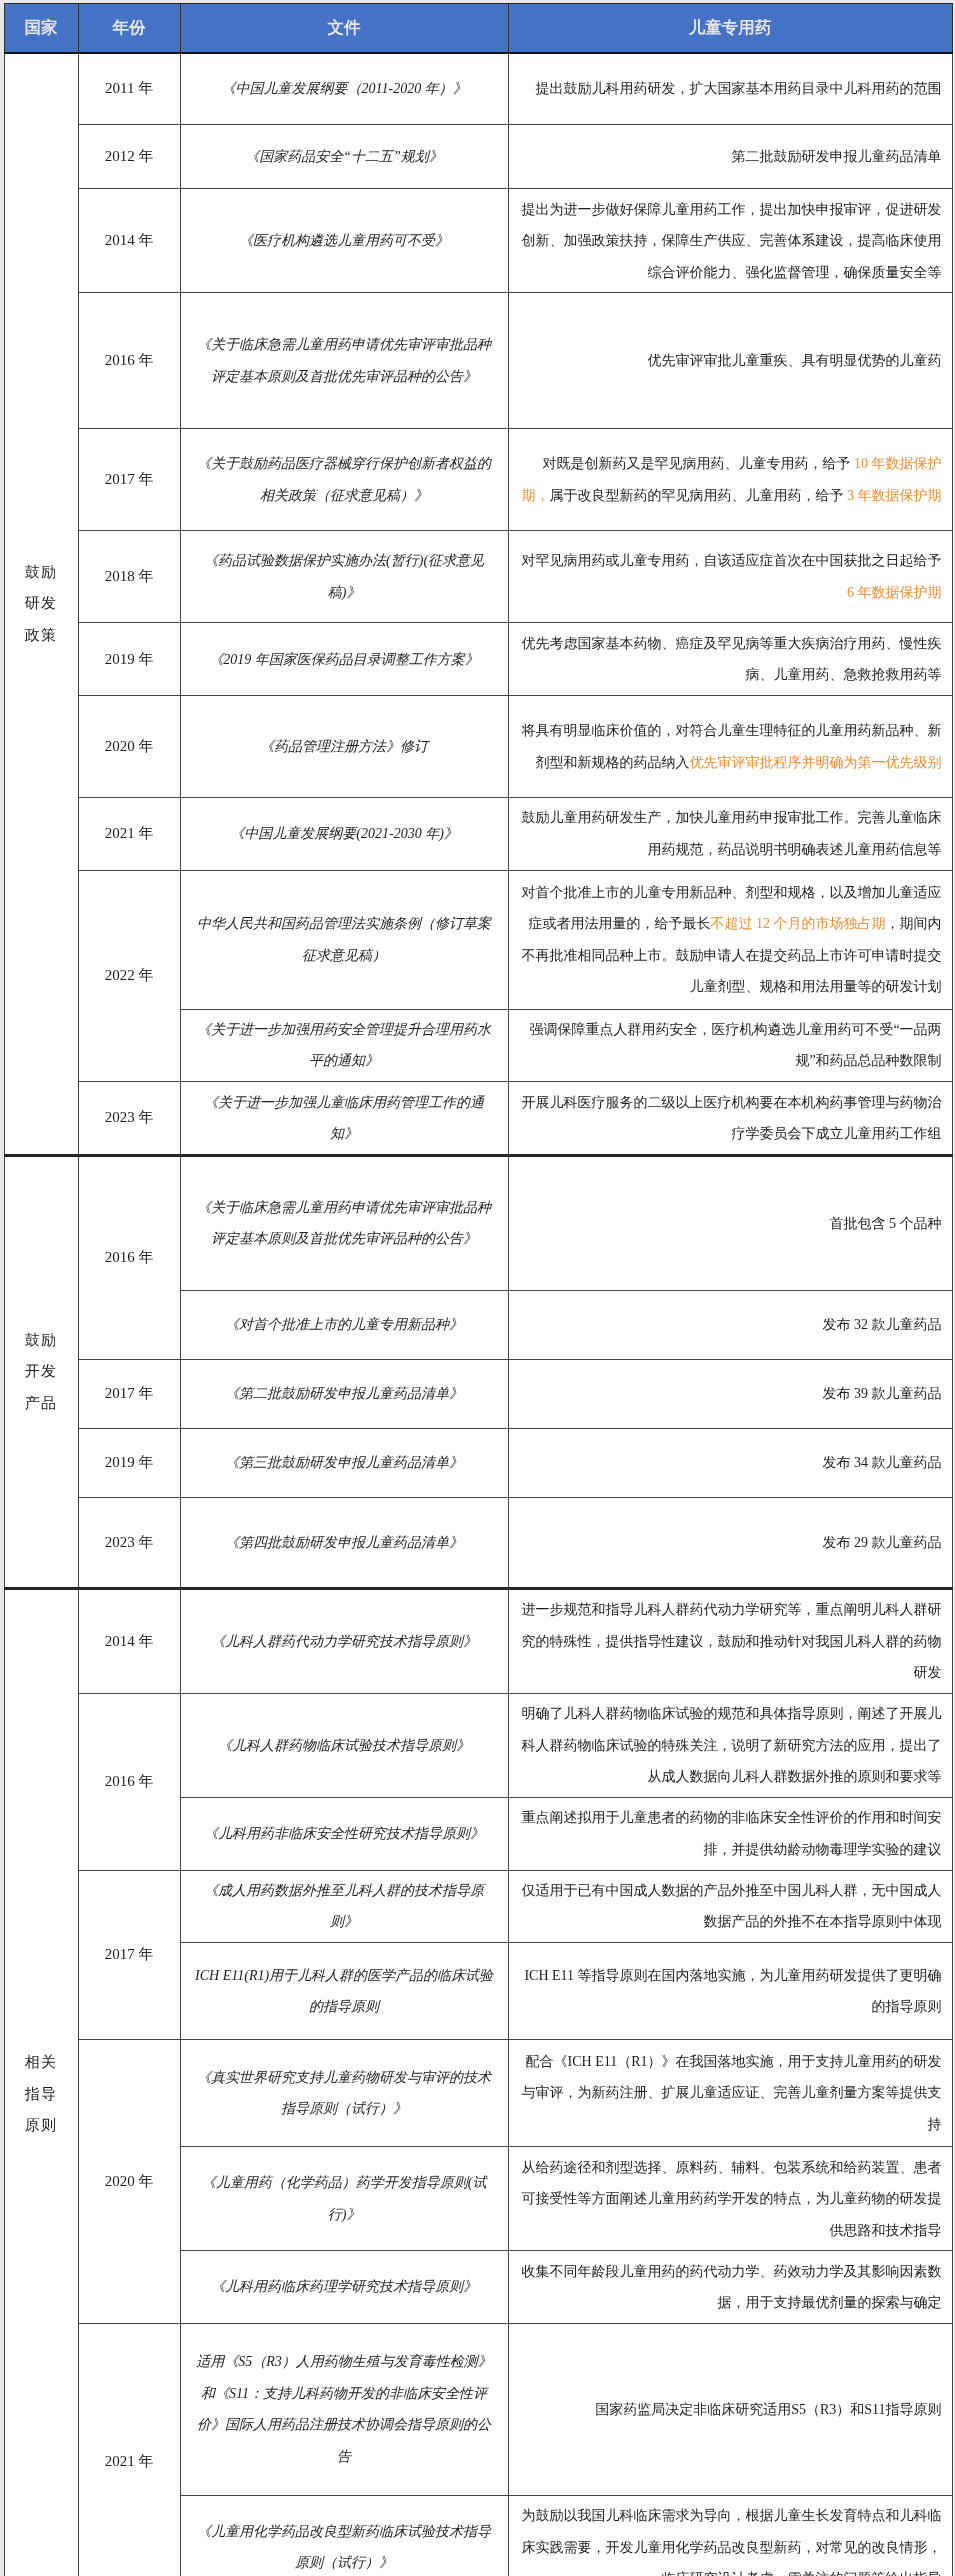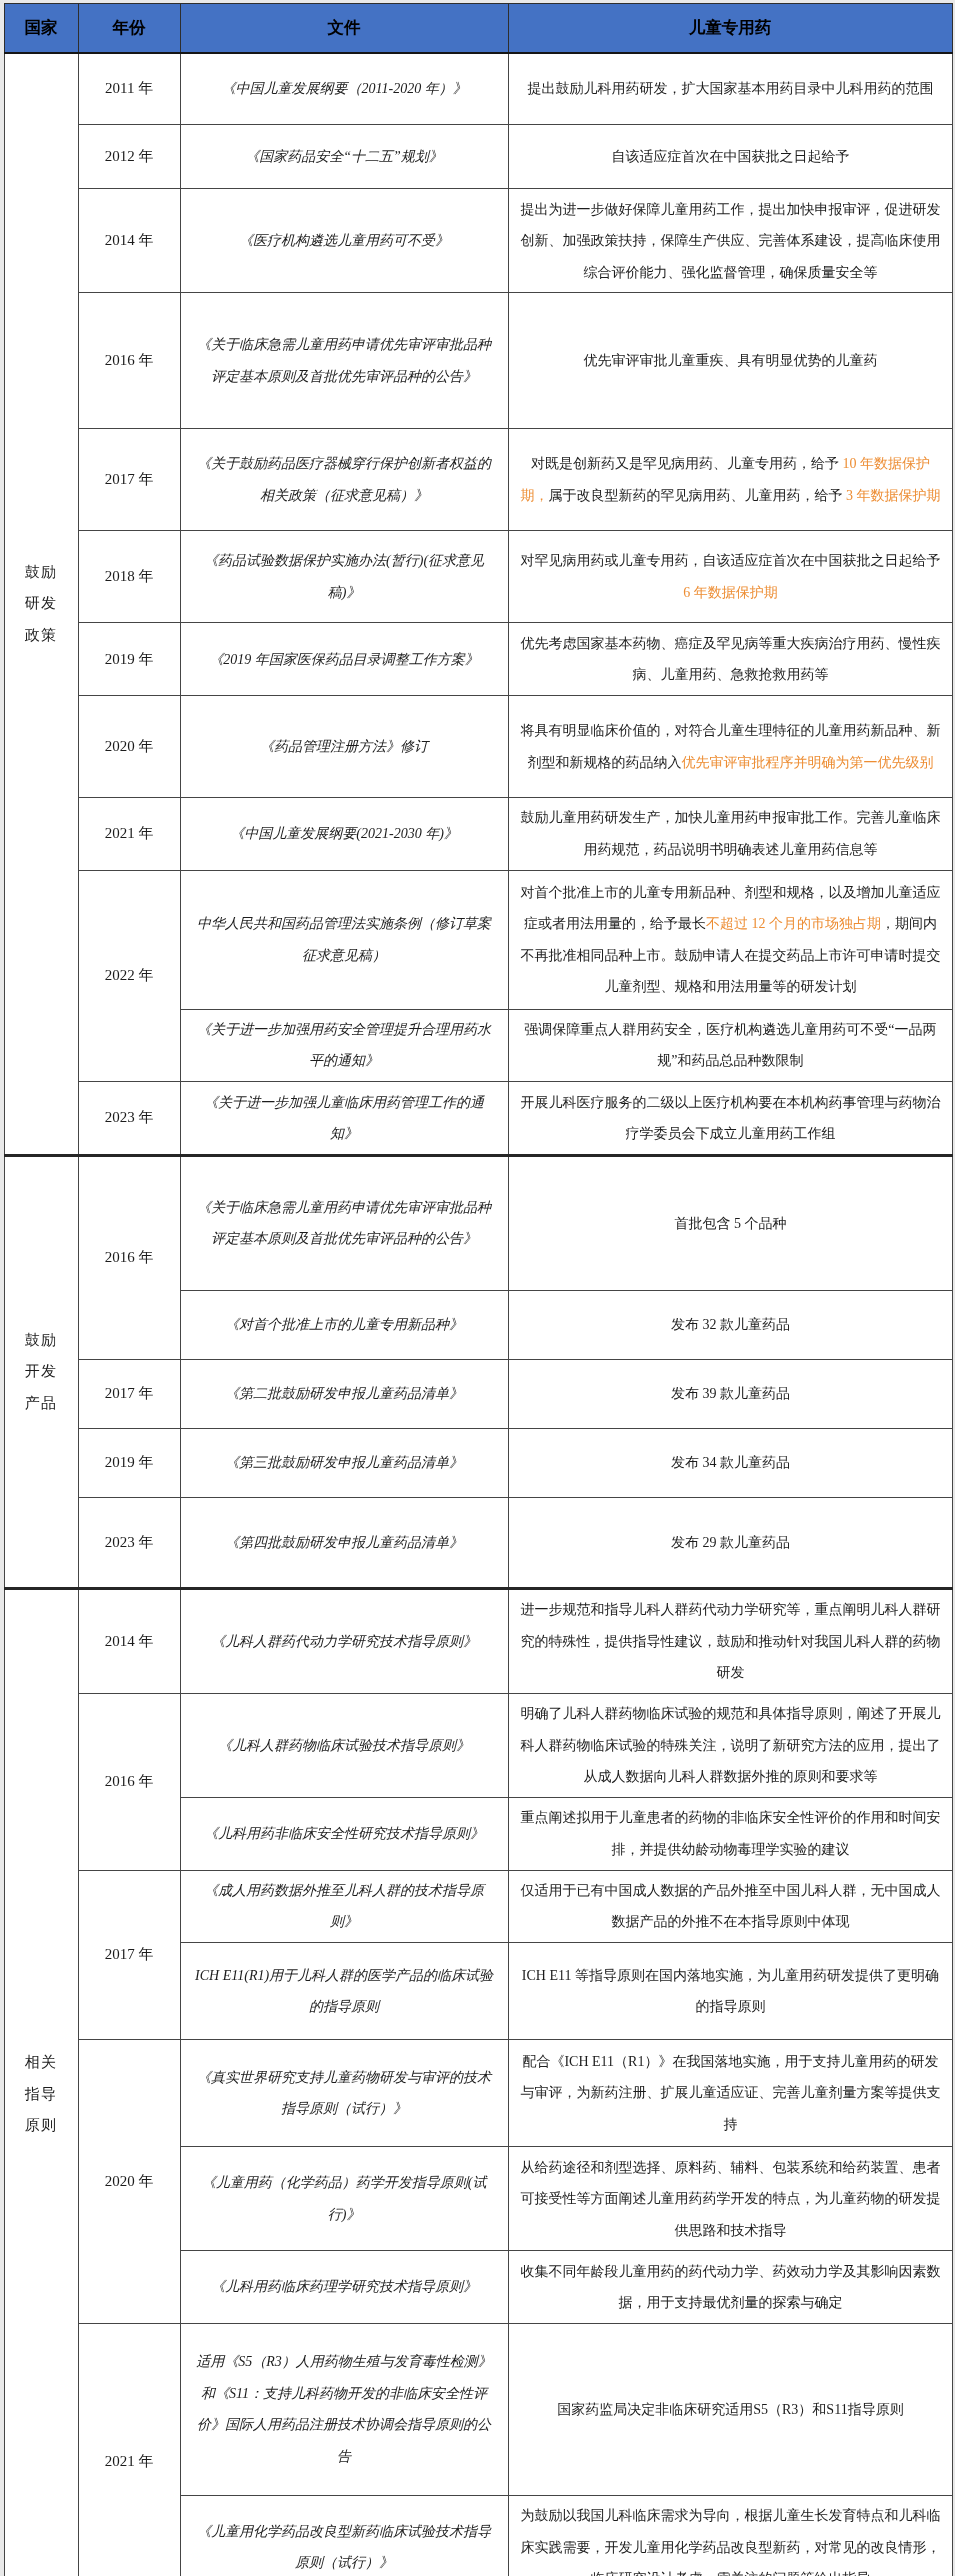--- a/index.html
+++ b/index.html
@@ -16,21 +16,21 @@
     background: #ffffff;
     table-layout: fixed;
     border: 1.4px solid #3c3c3c;
   }
   col.c-country { width: 74px; }
   col.c-year    { width: 102px; }
   col.c-doc     { width: 328px; }
   col.c-content { width: auto;  }
   thead th {
     background: #4472C4;
-    color: #000000;
+    color: #e5e5e5;
     font-family: "Liberation Sans", "DejaVu Sans", sans-serif;
     font-weight: bold;
     font-size: 16.5px;
     height: 46px;
     border: 1.4px solid #2e2e2e;
     border-bottom: 2.9px solid #151515;
     text-align: center;
     vertical-align: middle;
   }
   td {
@@ -54,21 +54,21 @@
     text-align: center;
     font-size: 15px;
     white-space: nowrap;
   }
   td.doc-cell {
     text-align: center;
     padding: 4.3px 13px;
     font-style: italic;
   }
   td.content-cell {
-    text-align: center;
+    text-align: right;
     padding: 4.3px 10px 4.3px 10.7px;
   }
   span.hl { color: #ED8D33; }
 </style>
 </head>
 <body>
 
 <div class="page">
   <table class="policy">
     <colgroup>
@@ -94,21 +94,21 @@
               <div>政策</div>
             </div>
           </td>
           <td rowspan="1" class="year-cell">2011 年</td>
           <td class="doc-cell">《中国儿童发展纲要（2011-2020 年）》</td>
           <td class="content-cell"><span>提出鼓励儿科用药研发，扩大国家基本用药目录中儿科用药的范围</span></td>
         </tr>
         <tr style="height: 64px;">
           <td rowspan="1" class="year-cell">2012 年</td>
           <td class="doc-cell">《国家药品安全“十二五”规划》</td>
-          <td class="content-cell"><span>自该适应症首次在中国获批之日起给予</span></td>
+          <td class="content-cell"><span>第二批鼓励研发申报儿童药品清单</span></td>
         </tr>
         <tr style="height: 104px;">
           <td rowspan="1" class="year-cell">2014 年</td>
           <td class="doc-cell">《医疗机构遴选儿童用药可不受》</td>
           <td class="content-cell"><span>提出为进一步做好保障儿童用药工作，提出加快申报审评，促进研发创新、加强政策扶持，保障生产供应、完善体系建设，提高临床使用综合评价能力、强化监督管理，确保质量安全等</span></td>
         </tr>
         <tr style="height: 136px;">
           <td rowspan="1" class="year-cell">2016 年</td>
           <td class="doc-cell">《关于临床急需儿童用药申请优先审评审批品种评定基本原则及首批优先审评品种的公告》</td>
           <td class="content-cell"><span>优先审评审批儿童重疾、具有明显优势的儿童药</span></td>

